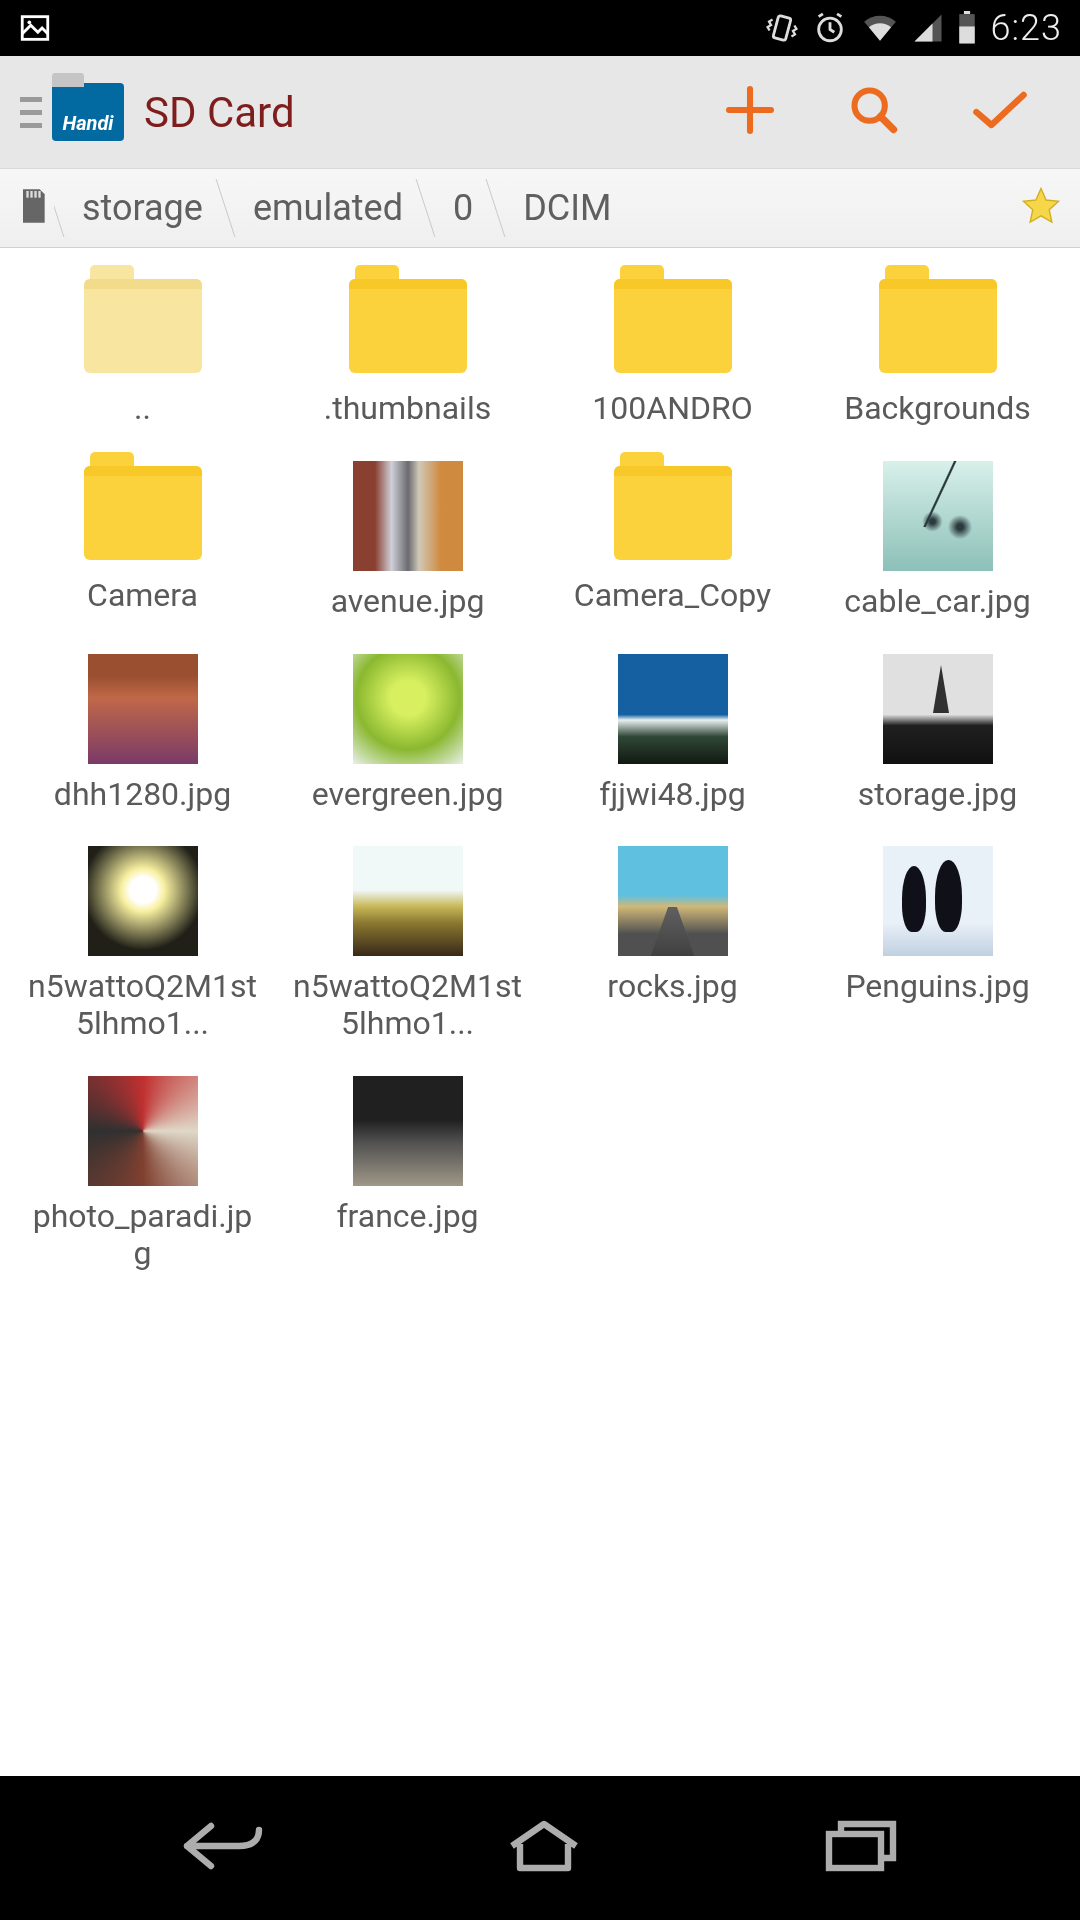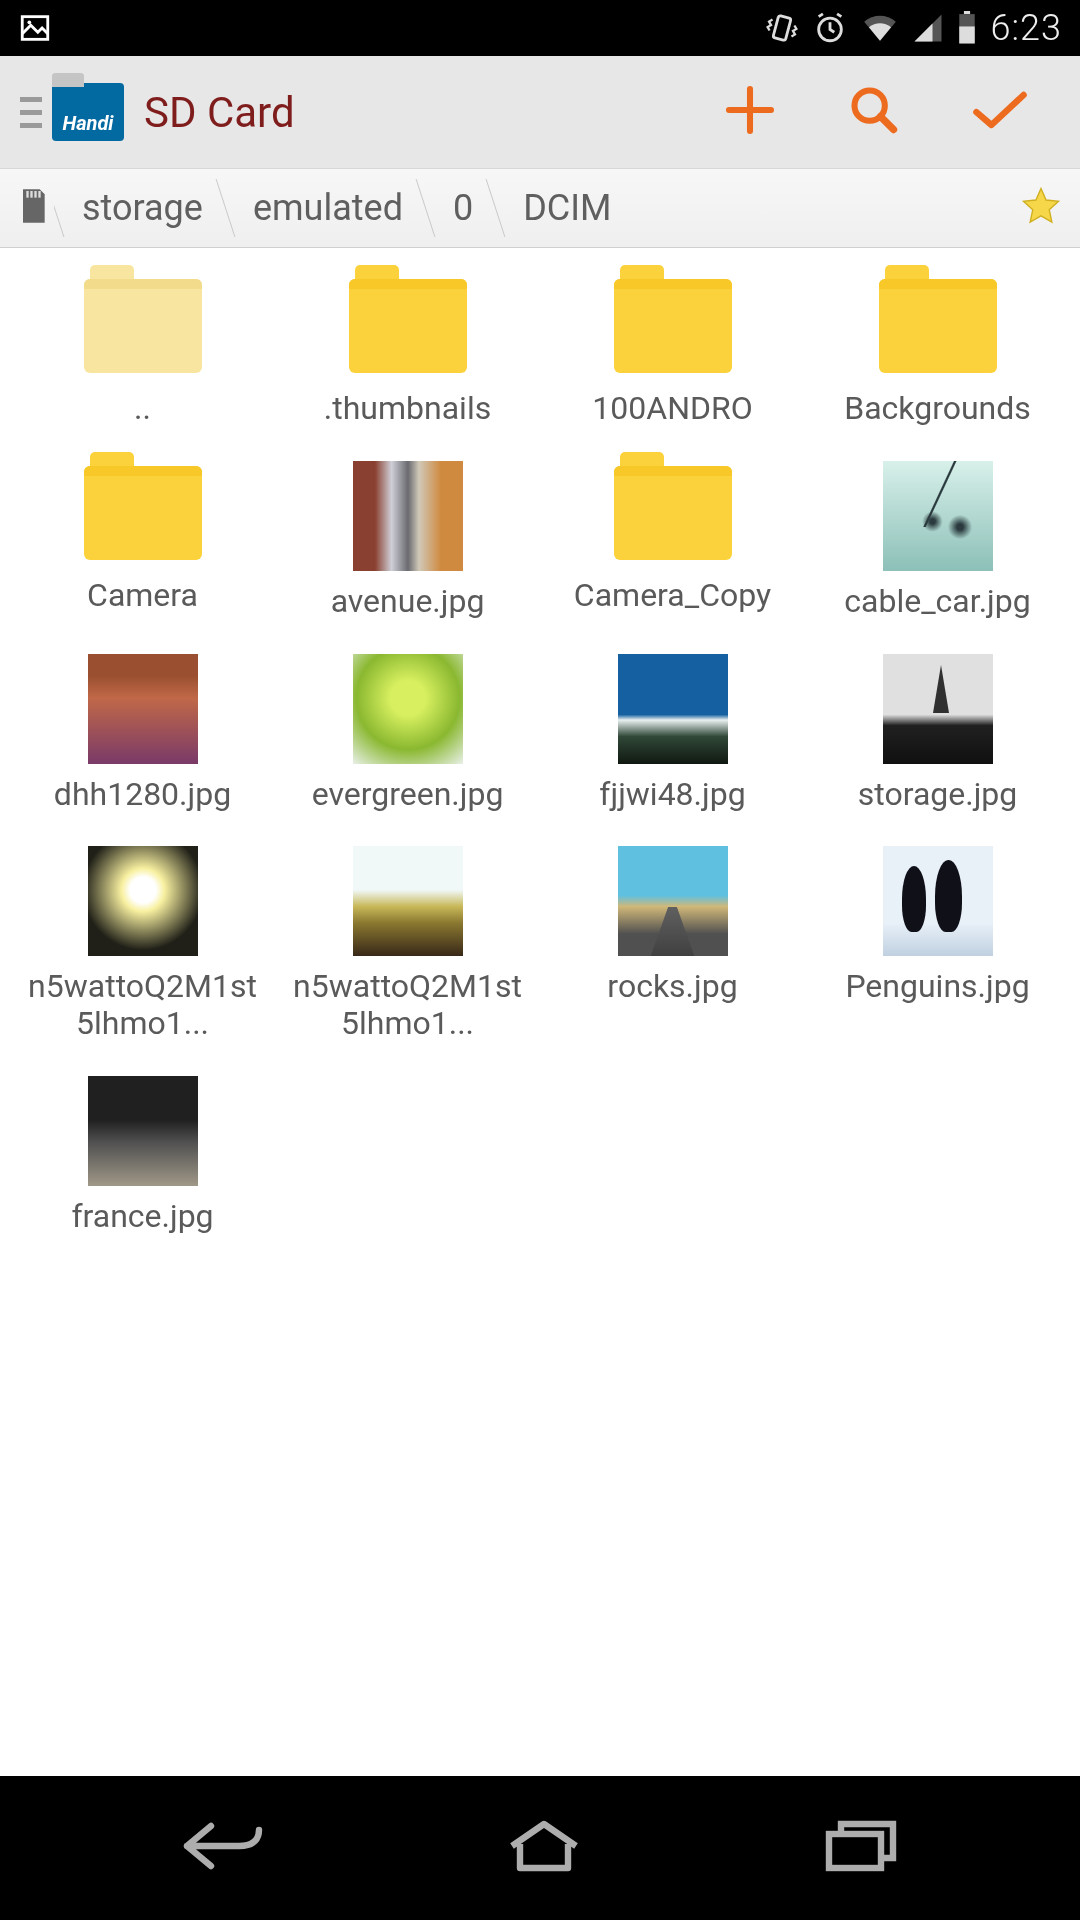--- a/index.html
+++ b/index.html
@@ -275,20 +275,26 @@
       <div class="cell-label">rocks.jpg</div>
     </div>
     <div class="cell">
       <div class="thumb-img">
         <div class="img-thumb penguins"></div>
       </div>
       <div class="cell-label">Penguins.jpg</div>
     </div>
     <div class="cell">
       <div class="thumb-img">
+        <div class="img-thumb paradi"></div>
+      </div>
+      <div class="cell-label">photo_paradi.jpg</div>
+    </div>
+    <div class="cell">
+      <div class="thumb-img">
         <div class="img-thumb rocks"></div>
       </div>
       <div class="cell-label">france.jpg</div>
     </div>
   </div>
 
 <div class="nav-bar">
   <span class="nav-btn">
     <svg width="88" height="56" viewBox="0 0 44 28">
         <path d="M16 4 L4 14 L16 24 M4 14 H30 C38 14 40 10 40 6" stroke="#ccc" stroke-width="3.2" fill="none" stroke-linecap="round" stroke-linejoin="round"></path>

